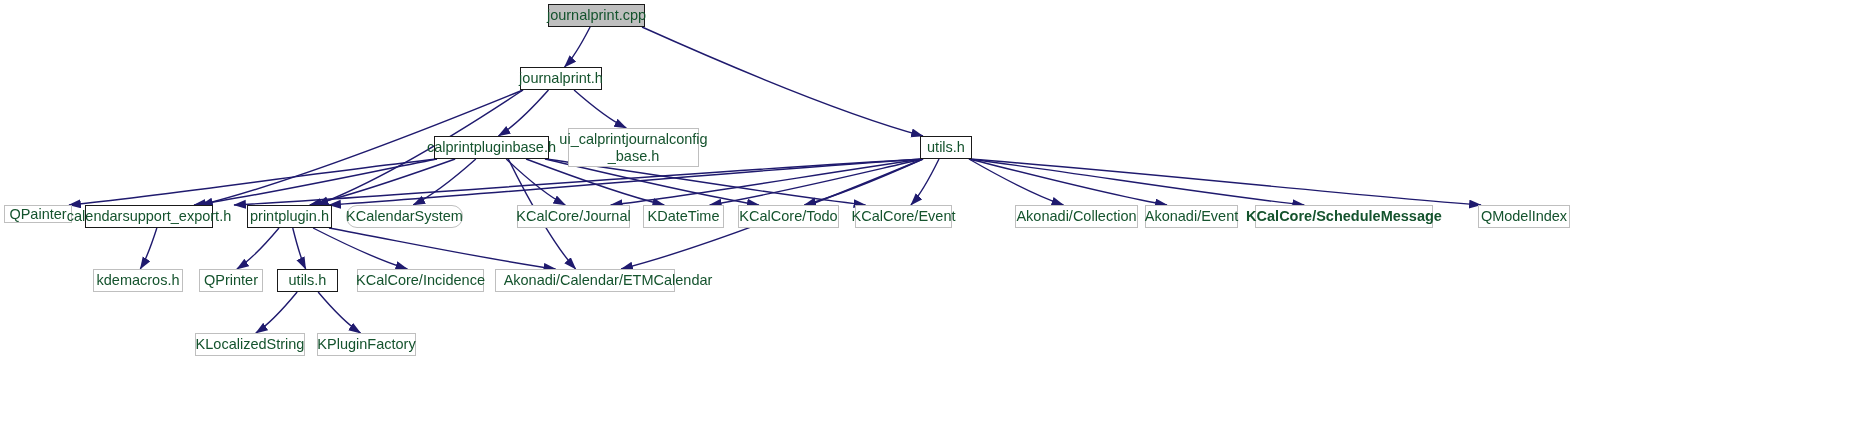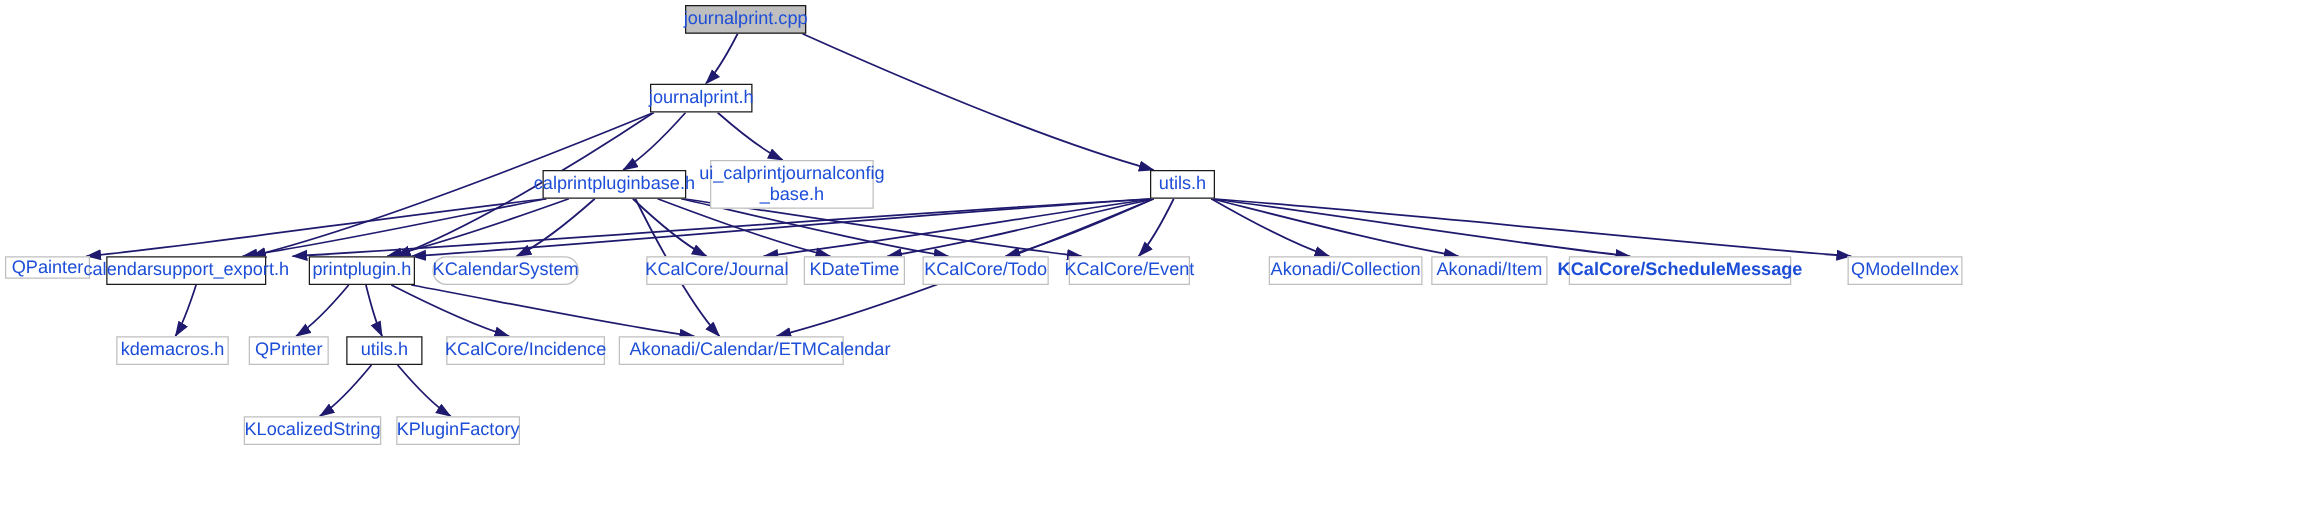--- a/index.html
+++ b/index.html
@@ -25,21 +25,21 @@
   }
   .node {
     position: absolute;
     box-sizing: border-box;
     display: flex;
     align-items: center;
     justify-content: center;
     text-align: center;
     font-size: 14.5px;
     line-height: 1.12;
-    color: #1d4ed8;
+    color: #14532d;
     background: #ffffff;
     border: 1px solid #bfbfbf;
     white-space: pre-line;
     letter-spacing: 0px;
     z-index: 5;
   }
   .node.internal {
     border: 1px solid #1a1a1a;
   }
   .node.current {
@@ -107,21 +107,21 @@
       <div class="node internal" style="left: 920px; top: 136px; width: 52px; height: 23px;"><span class="node-label">utils.h</span></div>
       <div class="node external" style="left: 4px; top: 205px; width: 68px; height: 18px;"><span class="node-label">QPainter</span></div>
       <div class="node internal" style="left: 85px; top: 205px; width: 128px; height: 23px;"><span class="node-label">calendarsupport_export.h</span></div>
       <div class="node internal" style="left: 247px; top: 205px; width: 85px; height: 23px;"><span class="node-label">printplugin.h</span></div>
       <div class="node external" style="left: 346px; top: 205px; width: 117px; height: 23px; border-radius: 11px;"><span class="node-label">KCalendarSystem</span></div>
       <div class="node external" style="left: 517px; top: 205px; width: 113px; height: 23px;"><span class="node-label">KCalCore/Journal</span></div>
       <div class="node external" style="left: 643px; top: 205px; width: 81px; height: 23px;"><span class="node-label">KDateTime</span></div>
       <div class="node external" style="left: 738px; top: 205px; width: 101px; height: 23px;"><span class="node-label">KCalCore/Todo</span></div>
       <div class="node external" style="left: 855px; top: 205px; width: 97px; height: 23px;"><span class="node-label">KCalCore/Event</span></div>
       <div class="node external" style="left: 1015px; top: 205px; width: 123px; height: 23px; text-align: right;"><span class="node-label">Akonadi/Collection</span></div>
-      <div class="node external" style="left: 1145px; top: 205px; width: 93px; height: 23px;"><span class="node-label">Akonadi/Item</span></div>
+      <div class="node external" style="left: 1145px; top: 205px; width: 93px; height: 23px;"><span class="node-label">Akonadi/Event</span></div>
       <div class="node external" style="left: 1255px; top: 205px; width: 178px; height: 23px; font-weight: bold;"><span class="node-label">KCalCore/ScheduleMessage</span></div>
       <div class="node external" style="left: 1478px; top: 205px; width: 92px; height: 23px;"><span class="node-label">QModelIndex</span></div>
       <div class="node external" style="left: 93px; top: 269px; width: 90px; height: 23px;"><span class="node-label">kdemacros.h</span></div>
       <div class="node external" style="left: 199px; top: 269px; width: 64px; height: 23px;"><span class="node-label">QPrinter</span></div>
       <div class="node internal" style="left: 277px; top: 269px; width: 61px; height: 23px;"><span class="node-label">utils.h</span></div>
       <div class="node external" style="left: 357px; top: 269px; width: 127px; height: 23px;"><span class="node-label">KCalCore/Incidence</span></div>
       <div class="node external" style="left: 495px; top: 269px; width: 180px; height: 23px; padding-left: 46px;"><span class="node-label">Akonadi/Calendar/ETMCalendar</span></div>
       <div class="node external" style="left: 195px; top: 333px; width: 110px; height: 23px;"><span class="node-label">KLocalizedString</span></div>
       <div class="node external" style="left: 317px; top: 333px; width: 99px; height: 23px;"><span class="node-label">KPluginFactory</span></div>
     </div>

